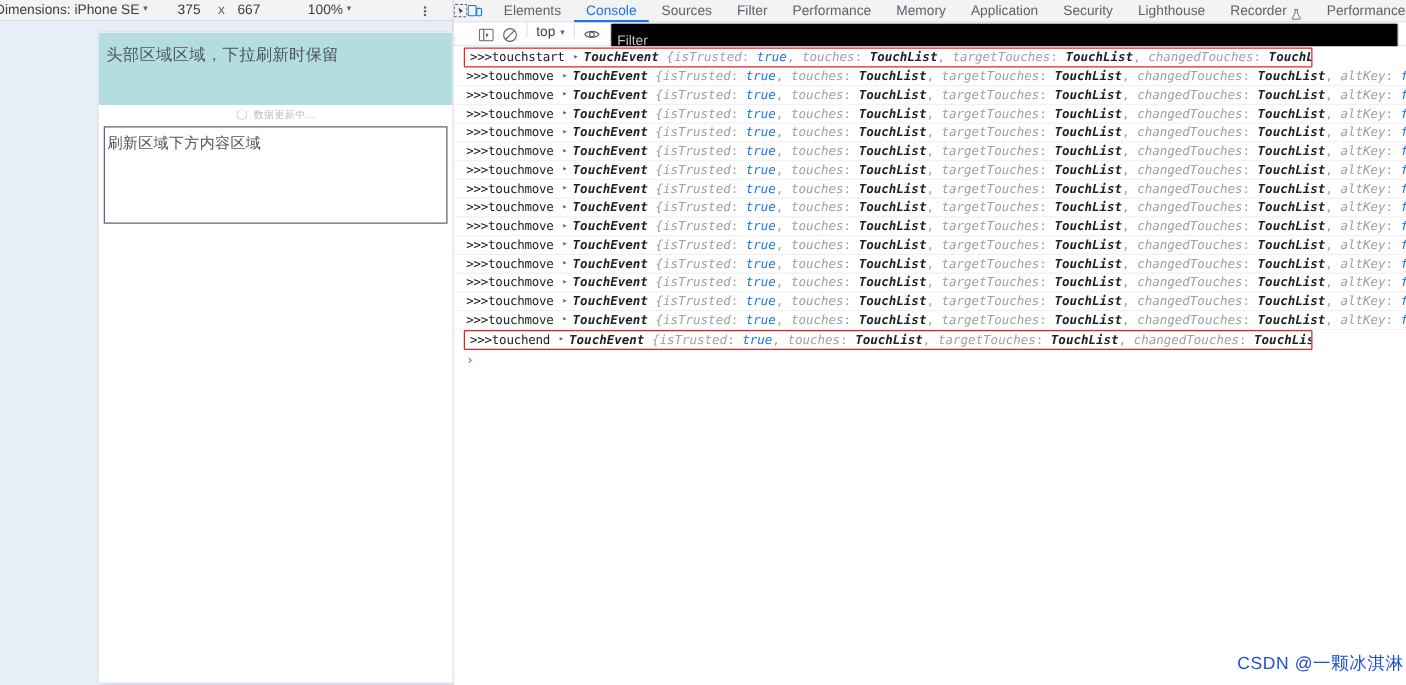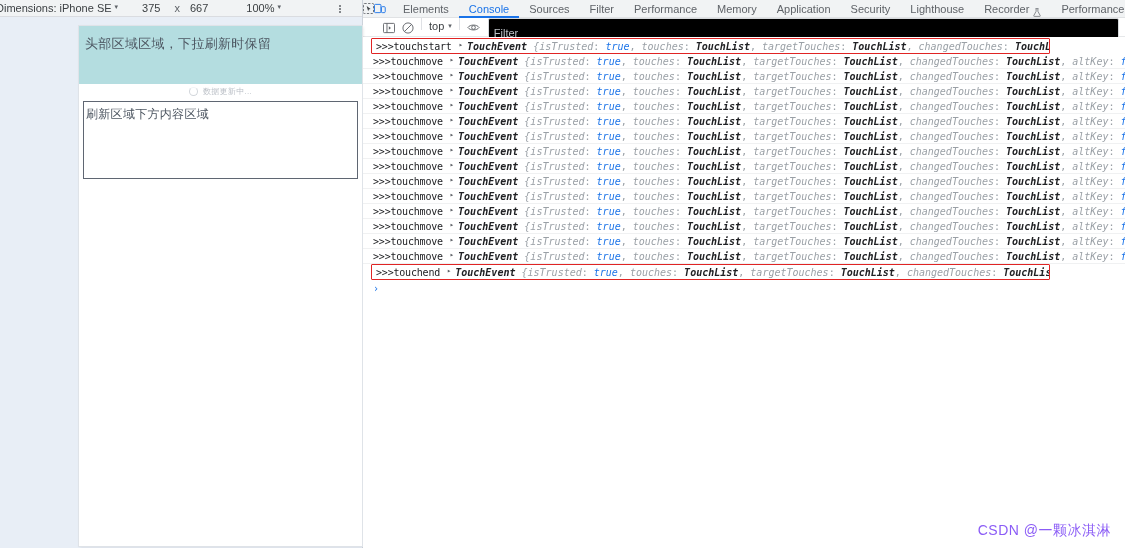--- a/index.html
+++ b/index.html
@@ -141,22 +141,22 @@
   .key{color:#9aa0a6;font-style:italic;}
   .val-b{color:#1a73e8;font-style:italic;}
   .obj{color:#202124;font-style:italic;font-weight:bold;}
   .pun{color:#9aa0a6;}
   .prompt{
     height:16px;display:flex;align-items:center;padding-left:10px;
     color:#1a73e8;font-size:10px;
     font-family:"DejaVu Sans Mono","Liberation Mono",monospace;
   }
   .watermark{
-    position:absolute;right:14px;bottom:8px;
-    font-size:14px;color:#8b5cf6;
+    position:absolute;right:2px;bottom:8px;
+    font-size:14px;color:#1d4ed8;
     font-family:"Liberation Sans","DejaVu Sans",sans-serif;
     letter-spacing:.5px;white-space:nowrap;
   }
 </style>
 </head>
 <body>
 
 <div class="app">
 
   <div class="device-pane">

